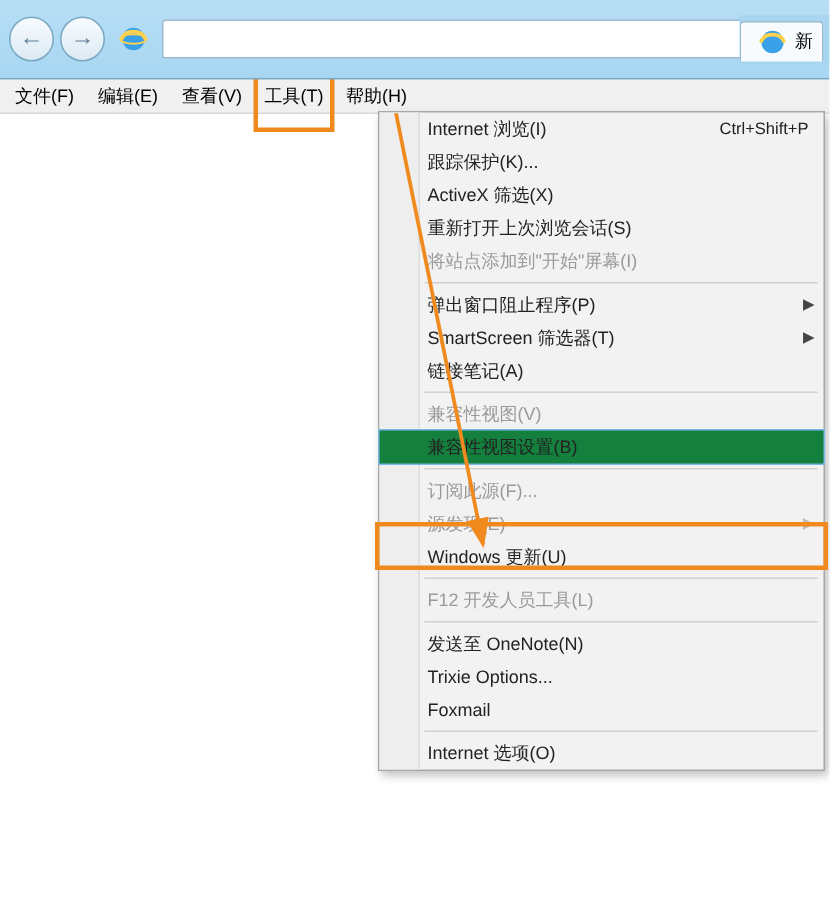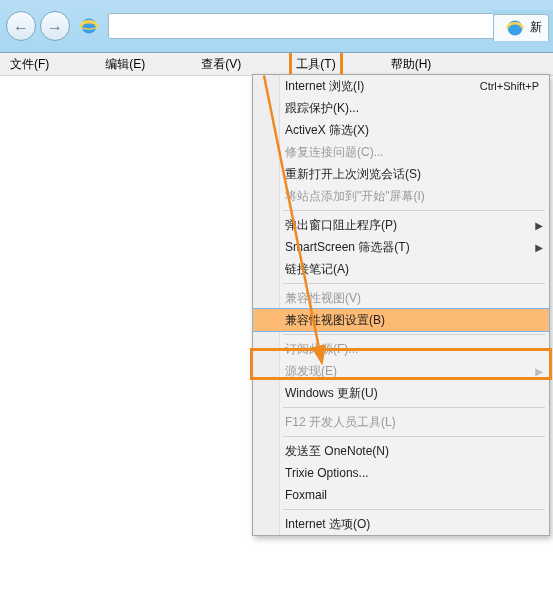--- a/index.html
+++ b/index.html
@@ -76,21 +76,20 @@
     white-space: nowrap;
   }
   .menubar {
     display: flex;
     align-items: center;
     height: 22px;
     background: #f0f0f0;
     border-bottom: 1px solid #d8d8d8;
     padding-left: 2px;
     font-size: 12px;
-    gap: 40px;
   }
   .menuitem {
     padding: 2px 8px;
     cursor: default;
   }
   .highlight-box {
     border: 3px solid #f08a1e;
     padding: 12px 4px;
   }
   .dropdown {
@@ -134,21 +133,21 @@
     position: absolute;
     right: 6px;
     font-size: 10px;
     color: #444;
   }
   .ddsep {
     margin: 3px 4px 3px 30px;
     border-top: 1px solid #d0d0d0;
   }
   .dditem.hovered {
-    background: #fdba74;
+    background: #15803d;
     border: 1px solid #7ab7ec;
     margin: -1px;
     height: 22px;
   }
   .row-highlight-box {
     position: absolute;
     border: 3px solid #f08a1e;
     pointer-events: none;
     z-index: 30;
   }
@@ -206,23 +205,20 @@
   <div class="dditem">
     <span>Internet 浏览(I)</span>
     <span class="shortcut">Ctrl+Shift+P</span>
   </div>
   <div class="dditem">
     <span>跟踪保护(K)...</span>
   </div>
   <div class="dditem">
     <span>ActiveX 筛选(X)</span>
   </div>
-  <div class="dditem disabled">
-    <span>修复连接问题(C)...</span>
-  </div>
   <div class="dditem">
     <span>重新打开上次浏览会话(S)</span>
   </div>
   <div class="dditem disabled">
     <span>将站点添加到"开始"屏幕(I)</span>
   </div>
 
   <div class="ddsep"></div>
 
   <div class="dditem">

